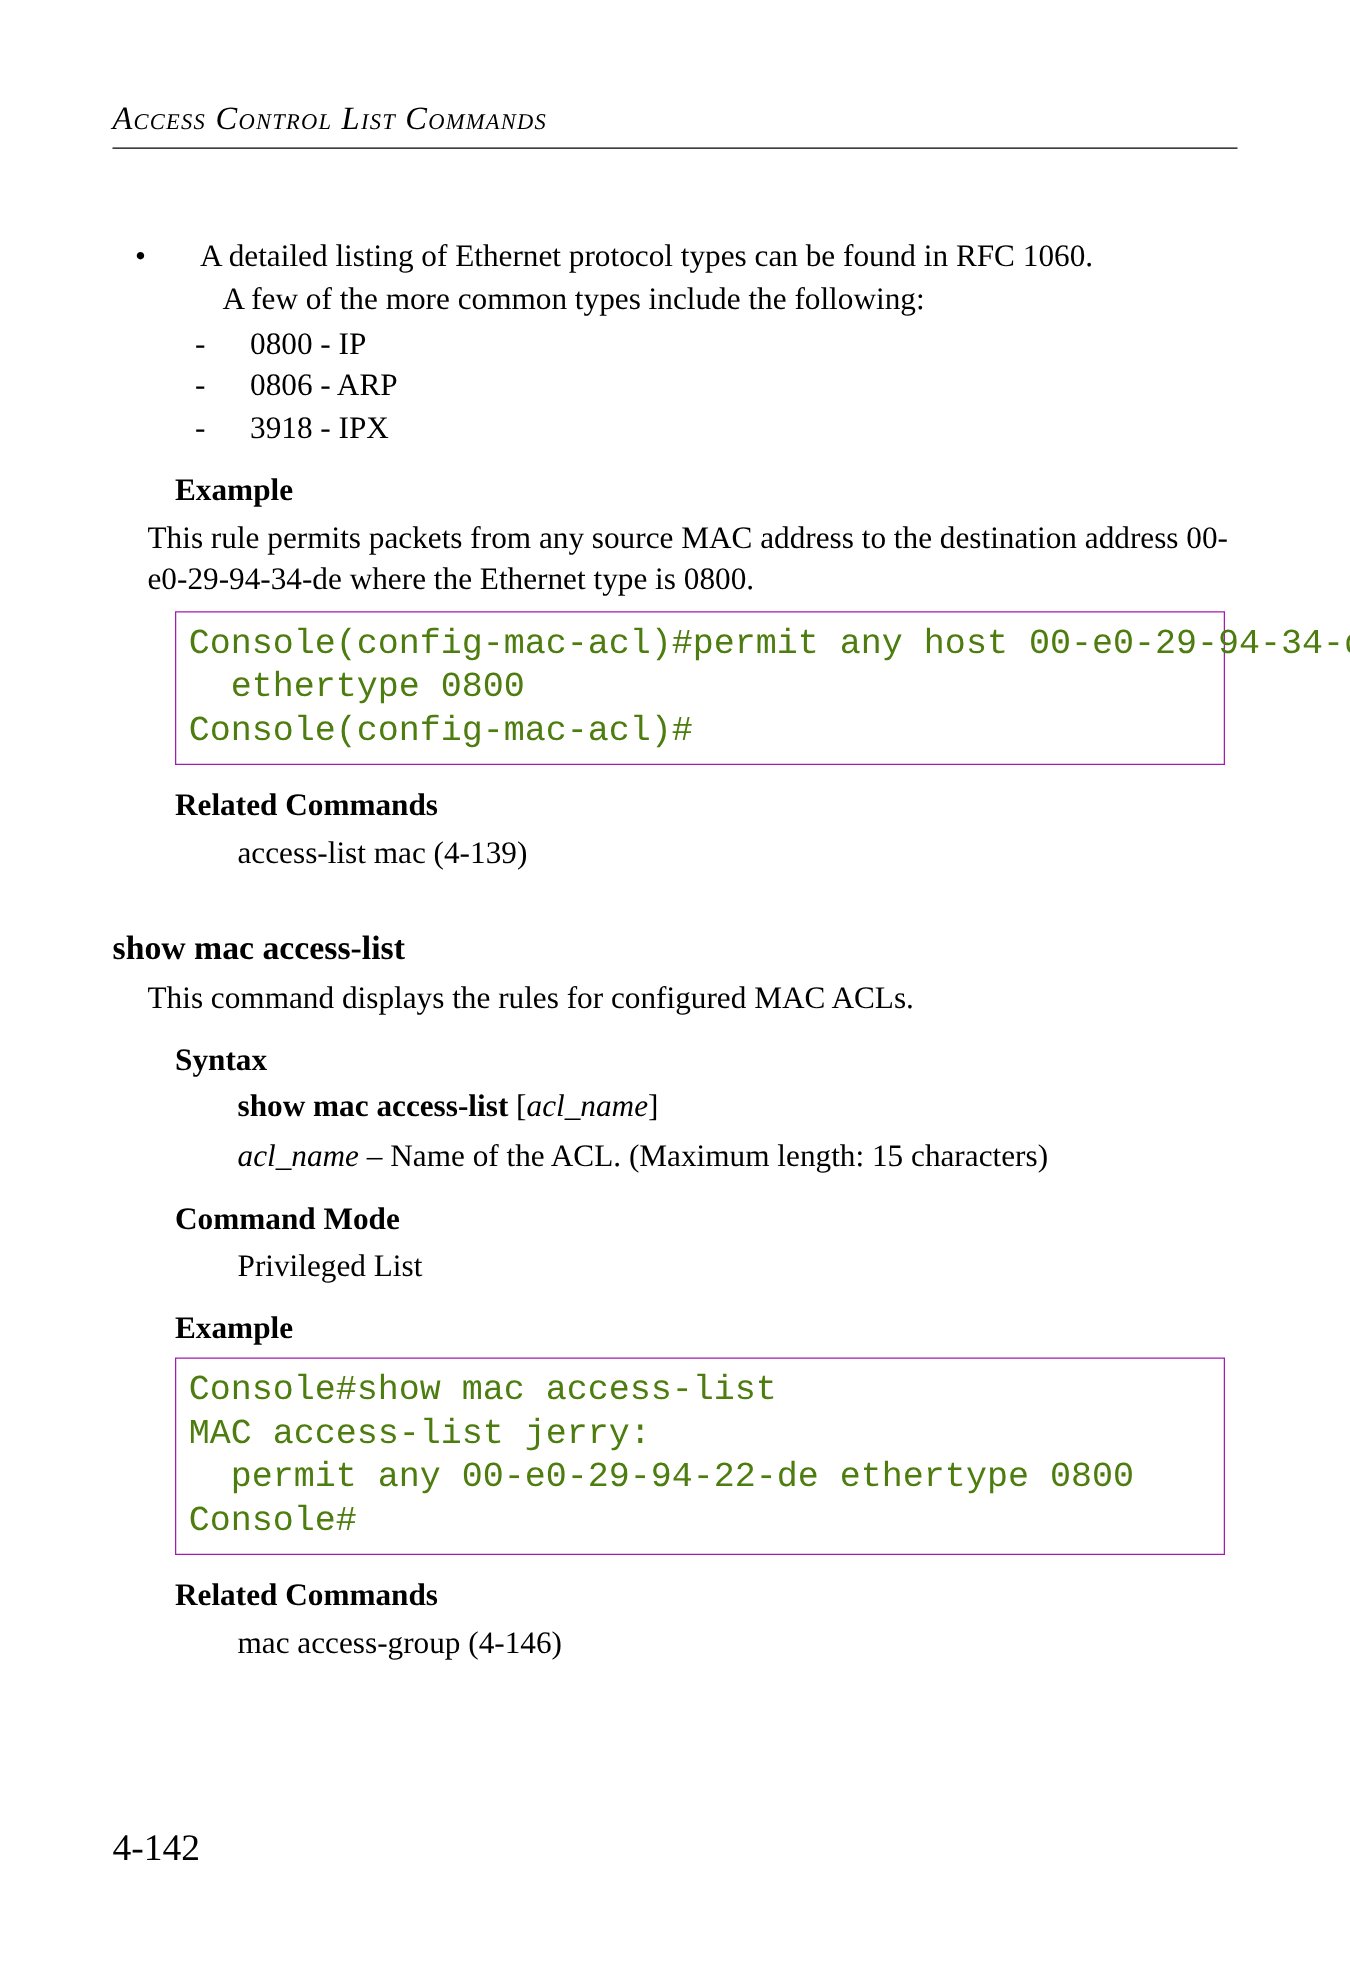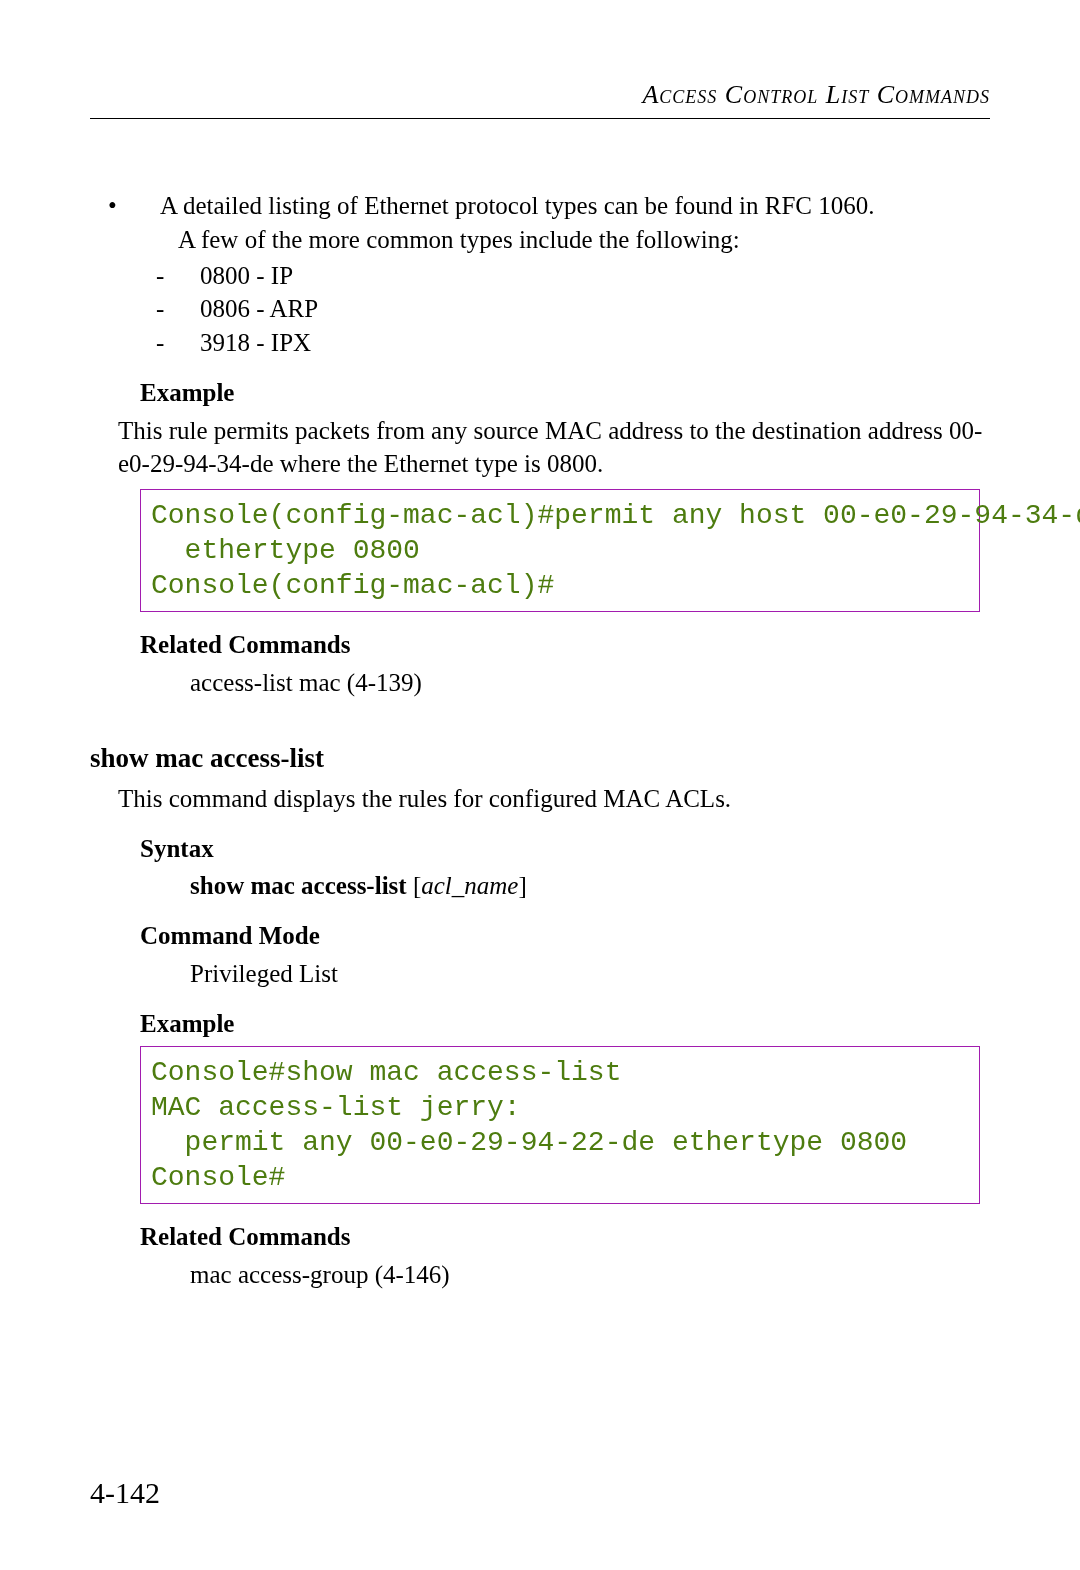--- a/index.html
+++ b/index.html
@@ -21,21 +21,20 @@
   }
   .running-head {
     font-variant: small-caps;
     font-style: italic;
     font-family: Garamond, "Times New Roman", serif;
     font-size: 26px;
     letter-spacing: 1px;
     border-bottom: 1.5px solid #000;
     padding-bottom: 8px;
     margin-bottom: 70px;
-    text-align: right;
   }
   .body {
     font-size: 25px;
     line-height: 1.35;
   }
   .outer-bullet {
     margin-left: 70px;
     text-indent: -26px;
     margin-bottom: 0;
   }
@@ -94,21 +93,21 @@
   .syntax-line .ital { font-style: italic; }
   .cmd-title {
     font-weight: bold;
     font-size: 27px;
     margin-top: 40px;
     margin-bottom: 6px;
     margin-left: 0;
   }
   .page-number {
     position: absolute;
-    bottom: 60px;
+    bottom: 74px;
     left: 90px;
     font-size: 30px;
     font-family: Garamond, "Times New Roman", serif;
   }
 </style>
 </head>
 <body>
 
 <div class="page">
 
@@ -136,20 +135,23 @@
     <div class="hlabel">Related Commands</div>
     <div class="indent1">access-list mac (4-139)</div>
 
     <div class="cmd-title">show mac access-list</div>
     <div class="para">This command displays the rules for configured MAC ACLs.</div>
 
     <div class="hlabel">Syntax</div>
     <div class="indent1 syntax-line">
       <span class="bold">show mac access-list</span><span> [</span><span class="ital">acl_name</span><span>]</span>
     </div>
+    <div class="indent2 syntax-line">
+      <span class="ital">acl_name</span><span> – Name of the ACL. (Maximum length: 15 characters)</span>
+    </div>
 
     <div class="hlabel">Command Mode</div>
     <div class="indent1">Privileged List</div>
 
     <div class="hlabel">Example</div>
     <div class="codebox">Console#show mac access-list
 MAC access-list jerry:
   permit any 00-e0-29-94-22-de ethertype 0800
 Console#</div>
 

